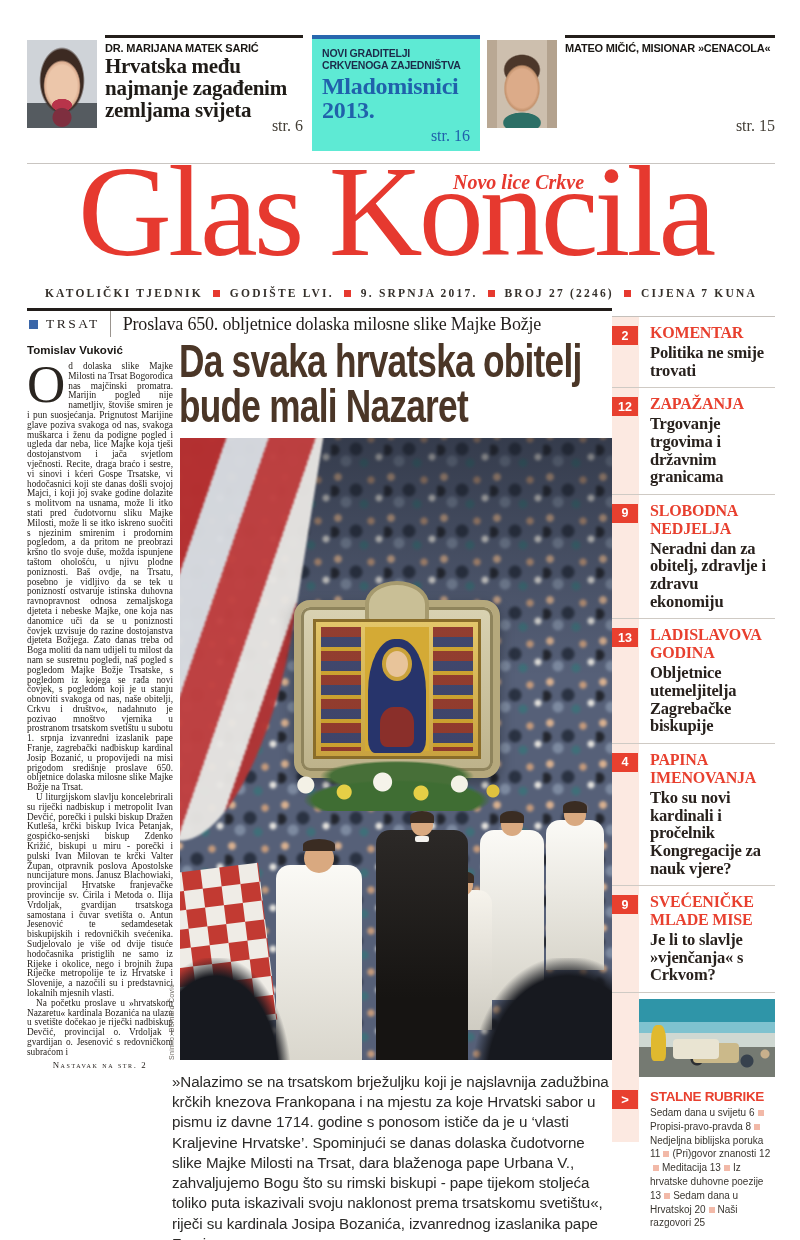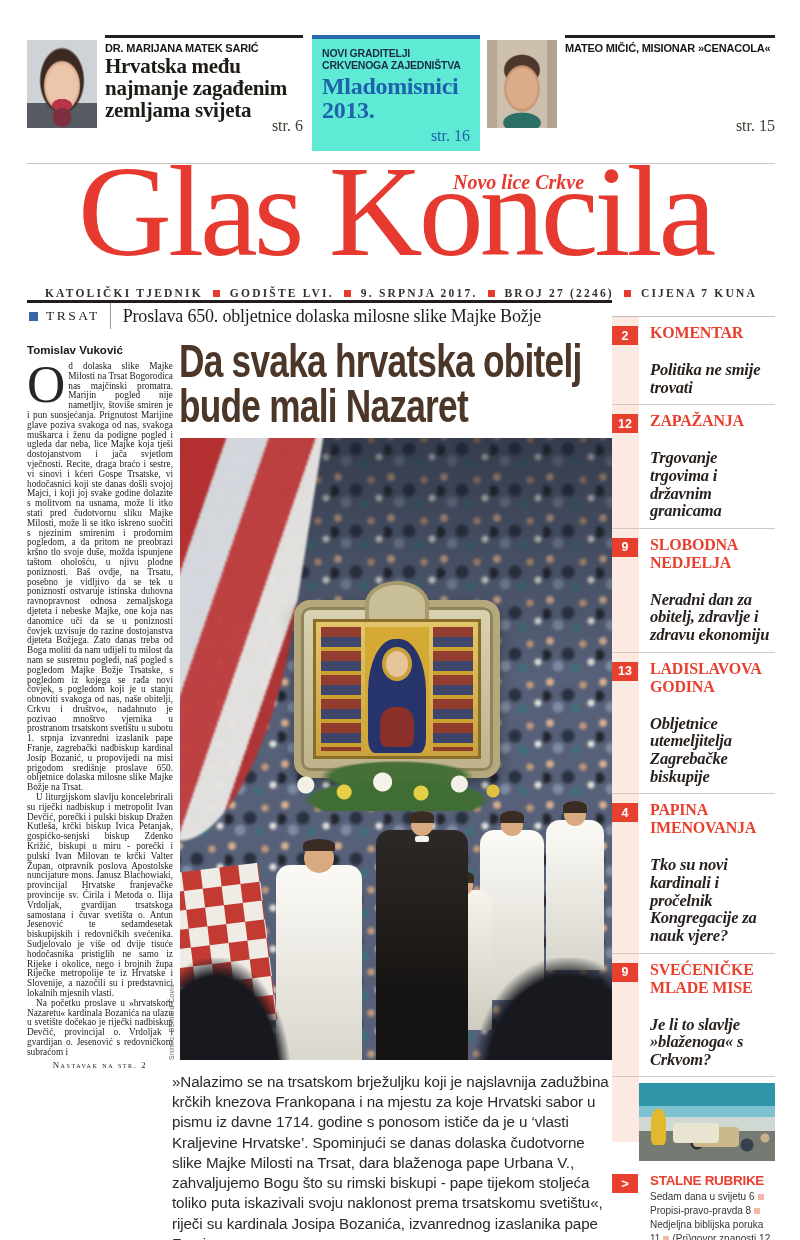--- a/index.html
+++ b/index.html
@@ -52,21 +52,21 @@
   }
   .info-line {
     position:absolute; left:27px; top:287px; width:748px;
     display:flex; align-items:center; justify-content:center; gap:10px;
     font-size:11.5px; font-weight:bold; letter-spacing:2.2px; color:#35302b;
   }
   .info-sep { width:7px; height:7px; background:#e6392f; flex:0 0 auto; }
 
   
   .topic-bar {
-    position:absolute; left:27px; top:300px; width:585px; height:29px;
+    position:absolute; left:27px; top:308px; width:585px; height:29px;
     border-top:3px solid #221d1a; display:flex; align-items:center;
   }
   .topic-square { width:9px; height:9px; background:#3a66a8; margin:0 8px 0 2px; flex:0 0 auto; }
   .topic-label { font-size:13.5px; letter-spacing:2.5px; color:#221d1a; padding-right:10px; }
   .topic-div { width:1px; align-self:stretch; background:#9a948e; }
   .topic-title { font-size:18px; font-weight:normal; color:#221d1a; padding-left:12px; letter-spacing:-0.2px; }
 
   
   .byline { position:absolute; left:27px; top:344px; font-family:"Liberation Sans", sans-serif; font-weight:bold; font-size:11.5px; color:#191613; }
   .headline { position:absolute; left:179px; top:338px; width:433px; color:#4b3627; font-family:"Liberation Sans", sans-serif; font-weight:bold; }
@@ -157,21 +157,21 @@
   
   .sidebar { position:absolute; left:612px; top:316px; width:163px; height:924px; }
   .side-strip { position:absolute; left:0; top:0; width:27px; height:826px; background:#fce9e1; }
   .side-items { position:relative; border-top:1px solid #c5c0bb; }
   .side-item { position:relative; padding:7px 0 8px 38px; border-bottom:1px solid #cfcac4; }
   .side-item.last { border-bottom:none; }
   .num-badge { position:absolute; left:0; top:9px; width:26px; height:19px; background:#e8402f;
     color:#fff; font-family:"Liberation Sans", sans-serif; font-weight:bold; font-size:12.5px;
     display:flex; align-items:center; justify-content:center; }
   .cat { font-family:Liberation Serif, serif; font-weight:bold; font-size:16px; color:#e8402f; letter-spacing:-0.2px; }
-  .s-title { font-size:16.5px; font-weight:bold; line-height:1.07; color:#28211d; margin-top:19px; letter-spacing:-0.2px;font-style:italic; }
+  .s-title { font-size:16.5px; font-weight:bold; line-height:1.07; color:#28211d; margin-top:2px; letter-spacing:-0.2px; }
   .side-photo { margin:6px 0 0 27px; width:136px; height:78px; position:relative; overflow:hidden;
     background:
       radial-gradient(circle at 20px 56px, #c8442f 0 5px, transparent 6px),
       radial-gradient(circle at 58px 60px, #2b2e33 0 6px, transparent 7px),
       radial-gradient(circle at 84px 58px, #d9a97f 0 4px, transparent 5px),
       radial-gradient(circle at 108px 62px, #37414d 0 6px, transparent 7px),
       radial-gradient(circle at 126px 55px, #c8b08c 0 4px, transparent 5px),
       linear-gradient(180deg,#2f95a8 0 30%, #7fc2cf 30% 44%, #cfd8d2 44% 62%, #757a72 62%); }
   .side-photo::before { content:""; position:absolute; left:12px; top:26px; width:15px; height:36px;
     background:#e0b92f; border-radius:40% 40% 20% 20%; }
@@ -302,21 +302,21 @@
         <div class="s-title">Obljetnice utemeljitelja Zagrebačke biskupije</div>
       </div>
       <div class="side-item">
         <div class="num-badge">4</div>
         <div class="cat">PAPINA IMENOVANJA</div>
         <div class="s-title">Tko su novi kardinali i pročelnik Kongregacije za nauk vjere?</div>
       </div>
       <div class="side-item">
         <div class="num-badge">9</div>
         <div class="cat">SVEĆENIČKE MLADE MISE</div>
-        <div class="s-title">Je li to slavlje »blaženoga« s Crkvom?</div>
+        <div class="s-title">Je li to slavlje »vjenčanja« s Crkvom?</div>
       </div>
     </div>
 
     <div class="side-photo"></div>
 
     <div class="rubrics">
       <div class="arrow-badge">&gt;</div>
       <div class="rub-head">STALNE RUBRIKE</div>
       <div class="rub-list">
         <span>Sedam dana u svijetu 6</span><span class="rub-sep"></span><span>Propisi-pravo-pravda 8</span><span class="rub-sep"></span><span>Nedjeljna biblijska poruka 11</span><span class="rub-sep"></span><span>(Pri)govor znanosti 12</span><span class="rub-sep"></span><span>Meditacija 13</span><span class="rub-sep"></span><span>Iz hrvatske duhovne poezije 13</span><span class="rub-sep"></span><span>Sedam dana u Hrvatskoj 20</span><span class="rub-sep"></span><span>Naši razgovori 25</span>

